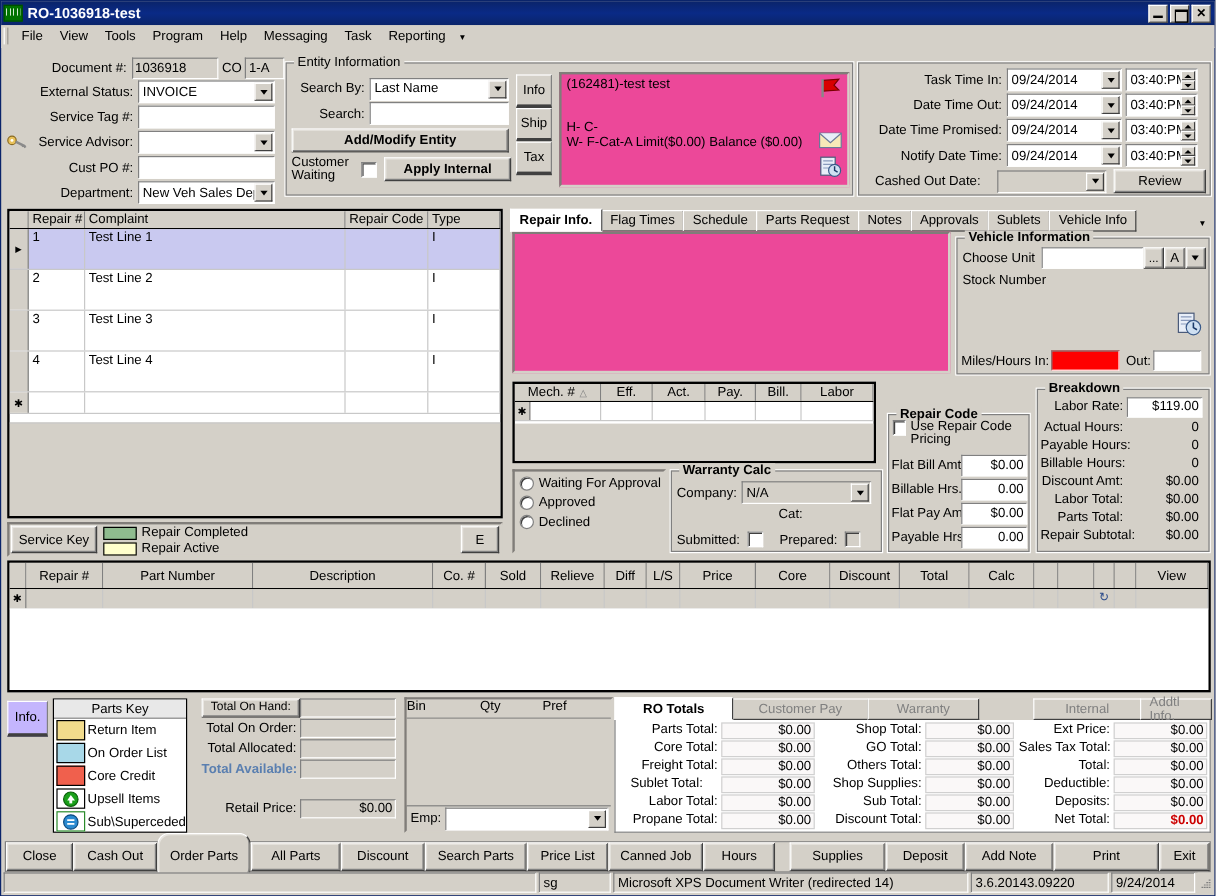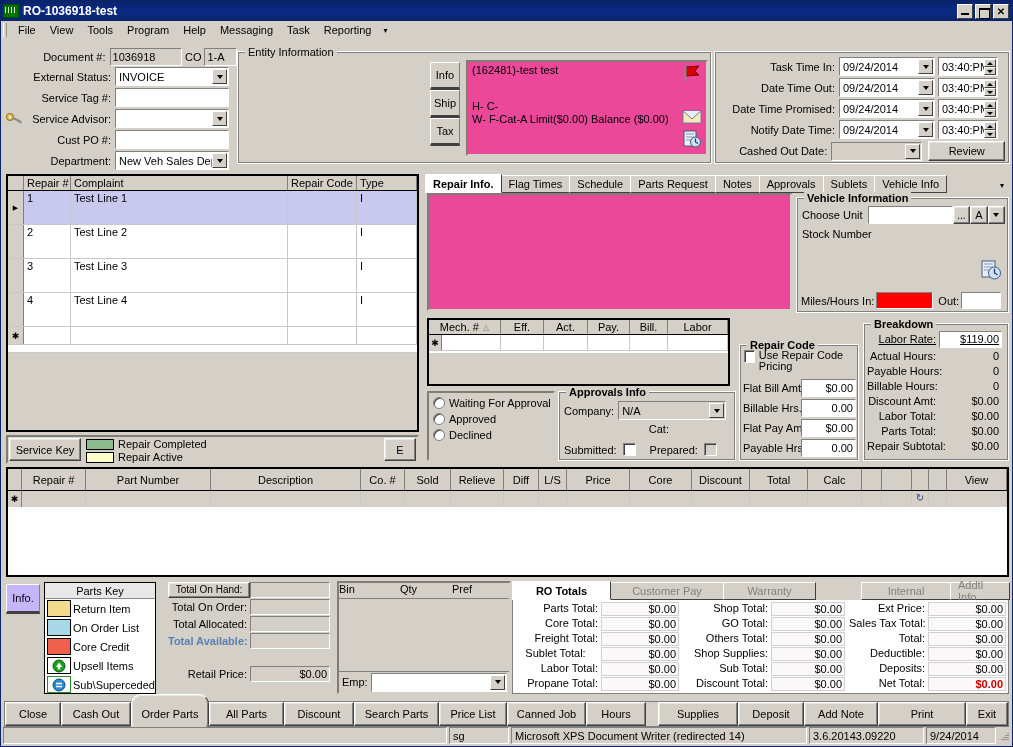--- a/index.html
+++ b/index.html
@@ -305,20 +305,39 @@
       <div class="combo" style="width:114px;">
         <span>New Veh Sales Dep</span>
         <span class="arrow"></span>
       </div>
     </div>
   </div>
 
   <div class="groupbox" style="left:236px;top:50px;width:475px;height:113px;">
     <div class="gb-title">Entity Information</div>
 
+    <div style="position:absolute;left:5px;top:12px;width:185px;">
+      <div style="display:flex;align-items:center;height:20px;">
+        <div class="lbl" style="width:65px;text-align:right;padding-right:4px;">Search By:</div>
+        <div class="combo" style="width:116px;">
+          <span>Last Name</span>
+          <span class="arrow"></span>
+        </div>
+      </div>
+      <div style="display:flex;align-items:center;height:21px;">
+        <div class="lbl" style="width:65px;text-align:right;padding-right:4px;">Search:</div>
+        <div class="inset" style="width:116px;height:19px;"></div>
+      </div>
+      <div class="btn bold" style="height:20px;margin-top:2px;width:181px;">Add/Modify Entity</div>
+      <div style="display:flex;align-items:center;height:24px;margin-top:2px;">
+        <div class="lbl" style="width:52px;line-height:11px;white-space:normal;">Customer Waiting</div>
+        <div class="chk" style="margin:0 6px;"></div>
+        <div class="btn bold" style="height:20px;width:106px;">Apply Internal</div>
+      </div>
+    </div>
 
     <div style="position:absolute;left:192px;top:10px;width:32px;">
       <div class="vtab">Info</div>
       <div class="vtab">Ship</div>
       <div class="vtab">Tax</div>
     </div>
 
     <div class="whitebox" style="left:228px;top:8px;width:242px;height:96px;">
       <div style="position:absolute;left:4px;top:2px;font-size:11px;">(162481)-test test</div>
       <div style="position:absolute;left:4px;top:38px;font-size:11px;">H- C-</div>
@@ -390,21 +409,21 @@
           <span>09/24/2014</span>
           <span class="arrow"></span>
         </div>
         <div class="spin" style="width:60px;margin-left:3px;">
           <span>03:40:PM</span>
           <span class="up"></span>
           <span class="dn"></span>
         </div>
       </div>
       <div style="display:flex;align-items:center;height:22px;">
-        <div class="lbl" style="width:120px;text-align:right;padding-right:4px;">Cashed Out Date:</div>
+        <div class="lbl" style="width:120px;text-align:center;padding-right:4px;">Cashed Out Date:</div>
         <div class="combo gray" style="width:96px;">
           <span></span>
           <span class="arrow"></span>
         </div>
         <div class="btn" style="width:82px;height:20px;margin-left:6px;">Review</div>
       </div>
     </div>
   </div>
 
   <div class="grid" style="left:5px;top:173px;width:413px;height:258px;">
@@ -546,21 +565,21 @@
       <span class="radio"></span>
       <span class="lbl">Approved</span>
     </div>
     <div style="display:flex;align-items:center;gap:4px;padding:4px 0 0 4px;">
       <span class="radio"></span>
       <span class="lbl">Declined</span>
     </div>
   </div>
 
   <div class="groupbox" style="left:557px;top:390px;width:178px;height:70px;">
-    <div class="gb-title bold">Approvals Info</div>
+    <div class="gb-title bold">Warranty Calc</div>
     <div style="position:absolute;left:5px;top:9px;display:flex;align-items:center;width:168px;">
       <div class="lbl">Company:</div>
       <div class="combo gray" style="width:108px;margin-left:4px;">
         <span>N/A</span>
         <span class="arrow"></span>
       </div>
     </div>
     <div style="position:absolute;right:66px;top:31px;" class="lbl">Cat:</div>
     <div style="position:absolute;left:5px;bottom:4px;display:flex;align-items:center;width:168px;">
       <div class="lbl">Submitted:</div>
@@ -592,21 +611,21 @@
       <div style="display:flex;align-items:center;height:20px;">
         <span class="lbl" style="width:58px;">Payable Hrs.:</span>
         <span class="inset rightnum" style="width:55px;">0.00</span>
       </div>
     </div>
   </div>
 
   <div class="groupbox" style="left:862px;top:322px;width:146px;height:138px;">
     <div class="gb-title bold">Breakdown</div>
     <div style="position:absolute;left:3px;top:6px;width:140px;">
-      <div style="display:flex;align-items:center;height:18px;text-decoration:underline;">
+      <div style="display:flex;align-items:center;height:18px;">
         <span class="lbl" style="width:72px;text-align:right;padding-right:3px;">Labor Rate:</span>
         <span class="inset rightnum" style="width:63px;height:17px;">$119.00</span>
       </div>
       <div style="display:flex;align-items:center;height:15px;">
         <span class="lbl" style="width:72px;text-align:right;padding-right:3px;">Actual Hours:</span>
         <span class="lbl" style="width:63px;text-align:right;padding-right:3px;">0</span>
       </div>
       <div style="display:flex;align-items:center;height:15px;">
         <span class="lbl" style="width:72px;text-align:right;padding-right:3px;">Payable Hours:</span>
         <span class="lbl" style="width:63px;text-align:right;padding-right:3px;">0</span>

